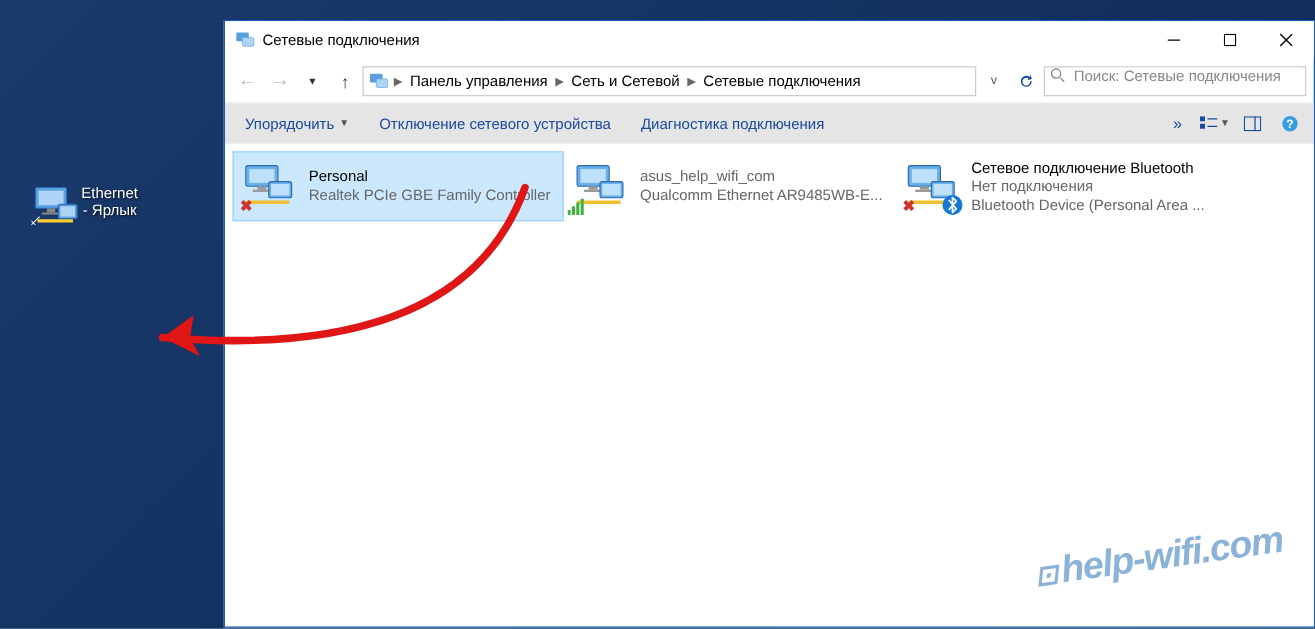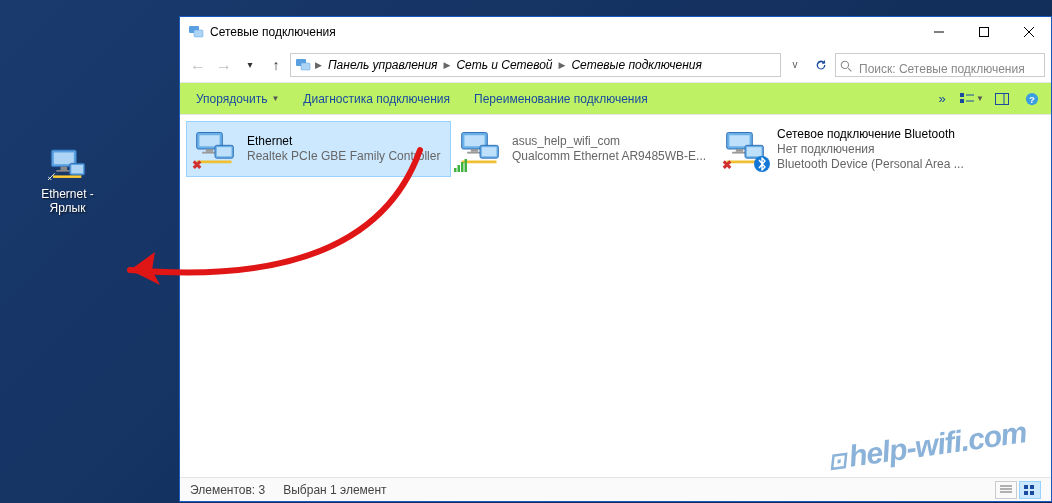--- a/index.html
+++ b/index.html
@@ -1,47 +1,47 @@
 <!DOCTYPE html>
 <html><head>
 <meta charset="utf-8">
 <style>
   * { box-sizing: border-box; margin: 0; padding: 0; font-family: 'Segoe UI', Tahoma, sans-serif; }
   body { width: 1052px; height: 503px; background: linear-gradient(135deg, #1a3a6e 0%, #0d2850 100%); position: relative; overflow: hidden; }
 
   
-  .desktop-shortcut { position: absolute; left: 25px; top: 145px; width: 85px; display: flex; flex-direction: column; align-items: center; cursor: pointer; }
+  .desktop-shortcut { position: absolute; left: 25px; top: 145px; width: 85px; display: flex; flex-direction: row; align-items: flex-start; cursor: pointer; }
   .desktop-shortcut .icon-box { width: 48px; height: 40px; display: flex; align-items: center; justify-content: center; }
   .desktop-shortcut .label { color: #fff; font-size: 12px; text-align: center; text-shadow: 1px 1px 2px rgba(0,0,0,0.8); margin-top: 2px; line-height: 14px; }
 
   
   .window { position: absolute; left: 179px; top: 16px; width: 873px; height: 486px; background: #fff; border: 1px solid #185abd; display: flex; flex-direction: column; }
   .titlebar { height: 30px; background: #fff; display: flex; align-items: center; padding: 0 0 0 8px; }
   .titlebar .app-icon { width: 16px; height: 16px; margin-right: 6px; display: flex; align-items: center; justify-content: center; }
   .titlebar .title { font-size: 12px; color: #000; flex: 1; }
   .titlebar .controls { display: flex; height: 100%; }
   .titlebar .controls .ctrl { width: 45px; height: 29px; display: flex; align-items: center; justify-content: center; cursor: pointer; font-size: 12px; color: #000; }
 
   
   .address-row { height: 36px; display: flex; align-items: center; padding: 0 6px; gap: 2px; border-bottom: 1px solid #e5e5e5; }
   .nav-btn { width: 24px; height: 24px; display: flex; align-items: center; justify-content: center; color: #c0c0c0; cursor: default; font-size: 16px; }
   .nav-btn.updown { color: #333; cursor: pointer; font-size: 10px; }
   .nav-btn.up { color: #333; cursor: pointer; font-size: 14px; }
   .address-bar { flex: 1; height: 24px; border: 1px solid #ccc; display: flex; align-items: center; padding: 0 4px; gap: 4px; font-size: 12px; }
-  .address-bar .crumb { color: #000; cursor: pointer; padding: 0 2px; font-style: italic; }
+  .address-bar .crumb { color: #000; cursor: pointer; padding: 0 2px; }
   .address-bar .sep { color: #666; font-size: 9px; }
   .address-bar .ab-icon { width: 16px; height: 16px; display: flex; align-items: center; justify-content: center; }
   .addr-actions { display: flex; gap: 2px; }
   .addr-actions .ab { width: 24px; height: 24px; display: flex; align-items: center; justify-content: center; cursor: pointer; color: #555; }
-  .search-box { width: 210px; height: 24px; border: 1px solid #ccc; display: flex; align-items: flex-end; padding: 0 4px; gap: 6px; font-size: 12px; color: #888; }
+  .search-box { width: 210px; height: 24px; border: 1px solid #ccc; display: flex; align-items: flex-start; padding: 0 4px; gap: 6px; font-size: 12px; color: #888; }
   .search-box input { border: none; outline: none; width: 100%; font-size: 12px; color: #000; }
   .search-box input::placeholder { color: #888; }
 
   
-  .command-bar { height: 32px; display: flex; align-items: center; padding: 0 4px; gap: 0; border-bottom: 1px solid #e5e5e5; background: #bef264; font-size: 12px; }
+  .command-bar { height: 32px; display: flex; align-items: center; padding: 0 4px; gap: 0; border-bottom: 1px solid #e5e5e5; background: #e5e5e5; font-size: 12px; }
   .command-bar .cmd { padding: 0 12px; height: 100%; display: flex; align-items: center; cursor: pointer; color: #1a4aa0; gap: 4px; }
   .command-bar .cmd .caret { font-size: 8px; color: #555; }
   .command-bar .spacer { flex: 1; }
   .command-bar .view-btn { width: 30px; height: 100%; display: flex; align-items: center; justify-content: center; cursor: pointer; color: #1a4aa0; font-size: 13px; gap:2px;}
   .command-bar .view-btn .caret { font-size: 8px; color: #555; }
 
   
   .content { flex: 1; background: #fff; padding: 6px 6px; display: flex; flex-wrap: wrap; align-content: flex-start; overflow: hidden; position: relative; }
   .conn-item { width: 265px; height: 56px; display: flex; padding: 3px 4px; gap: 8px; cursor: pointer; border: 1px solid transparent; }
   .conn-item.selected { background: #cce8ff; border: 1px solid #99d1ff; }
@@ -154,22 +154,22 @@
       </span>
       <input type="text" placeholder="Поиск: Сетевые подключения" style="">
     </div>
   </div>
 
   <div class="command-bar">
     <div class="cmd">
       <span>Упорядочить</span>
       <span class="caret">▼</span>
     </div>
+    <div class="cmd">Отключение сетевого устройства</div>
     <div class="cmd">Диагностика подключения</div>
-    <div class="cmd">Переименование подключения</div>
     <div class="spacer"></div>
     <div class="view-btn">»</div>
     <div class="view-btn">
       <svg width="14" height="12" viewBox="0 0 14 12">
           <rect x="0" y="0" width="4" height="4" fill="#1a4aa0"></rect>
           <rect x="0" y="6" width="4" height="4" fill="#1a4aa0"></rect>
           <line x1="6" y1="2" x2="14" y2="2" stroke="#1a4aa0"></line>
           <line x1="6" y1="8" x2="14" y2="8" stroke="#1a4aa0"></line>
         </svg>
       <span class="caret">▼</span>
@@ -197,21 +197,21 @@
             <rect x="7" y="5" width="22" height="12" fill="#bfe0fa"></rect>
             <rect x="14" y="20" width="8" height="3" fill="#999"></rect>
             <rect x="10" y="23" width="16" height="2" fill="#999"></rect>
             <rect x="24" y="16" width="20" height="14" rx="2" fill="#6ab0e8" stroke="#2a6ab0"></rect>
             <rect x="26" y="18" width="16" height="10" fill="#bfe0fa"></rect>
             <path d="M4 34 L42 34" stroke="#f0c030" stroke-width="3"></path>
           </svg>
         <div class="badge" style="color:#d03030;font-weight:bold;">✖</div>
       </div>
       <div class="texts">
-        <div class="name">Ethernet</div>
+        <div class="name">Personal</div>
         <div class="sub">Realtek PCIe GBE Family Controller</div>
       </div>
     </div>
 
     <div class="conn-item">
       <div class="conn-icon">
         <svg width="44" height="40" viewBox="0 0 48 40">
             <rect x="4" y="2" width="28" height="18" rx="2" fill="#6ab0e8" stroke="#2a6ab0"></rect>
             <rect x="7" y="5" width="22" height="12" fill="#bfe0fa"></rect>
             <rect x="14" y="20" width="8" height="3" fill="#999"></rect>
@@ -255,42 +255,20 @@
         </div>
       </div>
       <div class="texts">
         <div class="name">Сетевое подключение Bluetooth</div>
         <div class="sub">Нет подключения</div>
         <div class="sub">Bluetooth Device (Personal Area ...</div>
       </div>
     </div>
   </div>
 
-  <div class="status-bar">
-    <span>Элементов: 3</span>
-    <span>Выбран 1 элемент</span>
-    <div class="spacer"></div>
-    <div class="view-toggle">
-      <div class="vt">
-        <svg width="12" height="10">
-            <line x1="0" y1="1" x2="12" y2="1" stroke="#666"></line>
-            <line x1="0" y1="4" x2="12" y2="4" stroke="#666"></line>
-            <line x1="0" y1="7" x2="12" y2="7" stroke="#666"></line>
-          </svg>
-      </div>
-      <div class="vt active">
-        <svg width="12" height="10">
-            <rect x="0" y="0" width="4" height="4" fill="#1a4aa0"></rect>
-            <rect x="6" y="0" width="4" height="4" fill="#1a4aa0"></rect>
-            <rect x="0" y="6" width="4" height="4" fill="#1a4aa0"></rect>
-            <rect x="6" y="6" width="4" height="4" fill="#1a4aa0"></rect>
-          </svg>
-      </div>
-    </div>
-  </div>
 </div>
 
 <svg class="arrow-svg" viewBox="0 0 340 160">
   <path d="M 310 10 Q 260 150 20 130" fill="none" stroke="#e01515" stroke-width="6" stroke-linecap="round"></path>
   <path d="M 20 130 L 45 112 L 42 130 L 50 145 Z" fill="#e01515"></path>
 </svg>
 
 <div class="watermark">
   <span class="router">⊡</span><span>help-wifi.com</span>
 </div>

